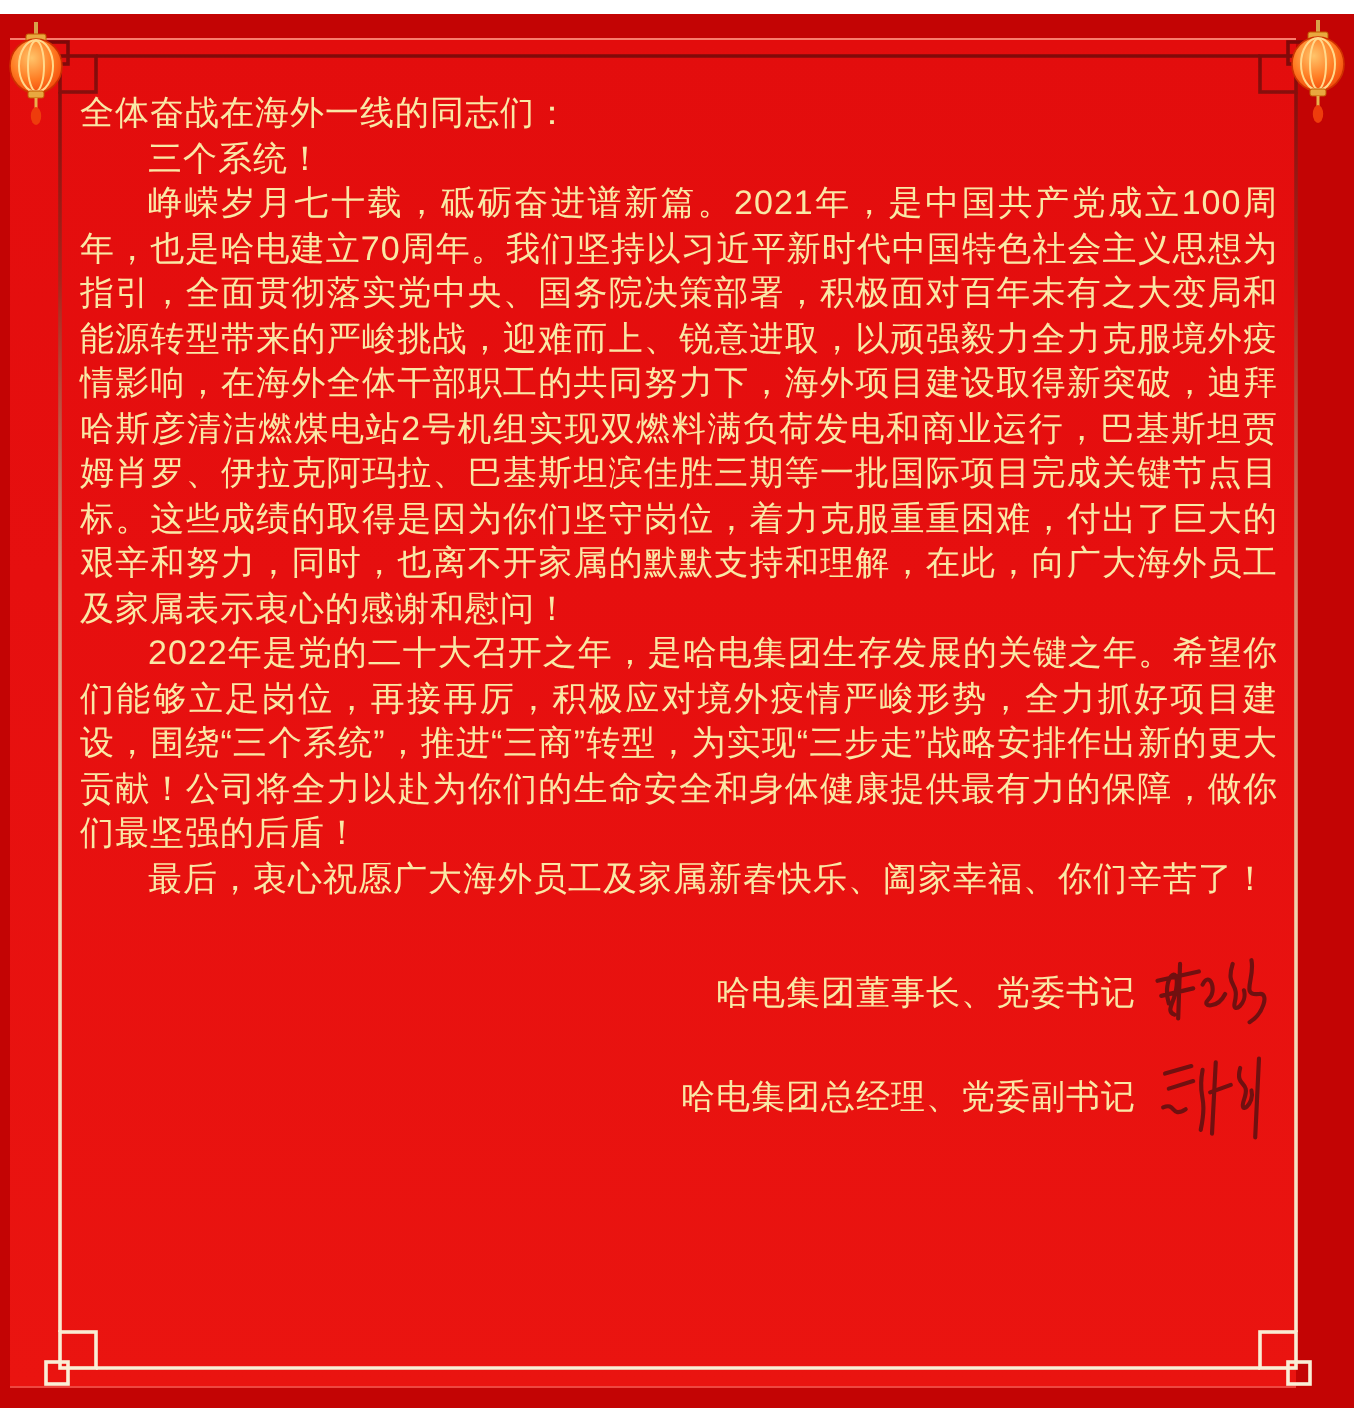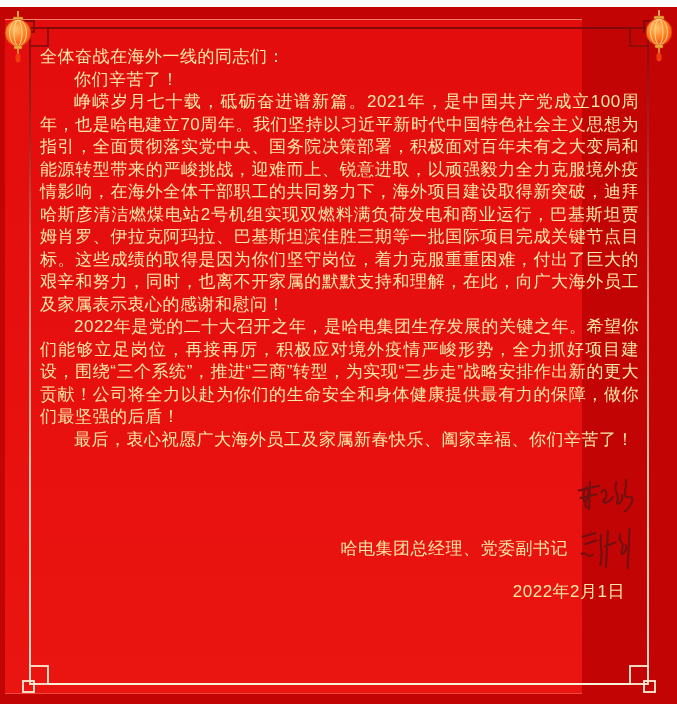--- a/index.html
+++ b/index.html
@@ -11,21 +11,21 @@
   html,body{margin:0;padding:0;}
   body{
     width:677px;height:712px;background:#ffffff;overflow:hidden;position:relative;
     font-family:"Liberation Sans","DejaVu Sans",sans-serif;
   }
   .poster{
     position:absolute;left:0;top:7px;width:677px;height:697px;
     background:var(--border-red);
   }
   .canvas{
-    position:absolute;left:5px;top:12px;width:577px;height:673px;
+    position:absolute;left:5px;top:12px;width:643px;height:673px;
     background:linear-gradient(180deg,#e30d0d 0%,var(--poster-red) 40%,#ea1410 100%);
     border-top:1px solid rgba(255,160,140,.75);
     border-bottom:1px solid rgba(255,160,140,.4);
   }
   .frame-svg{position:absolute;left:0;top:0;width:667px;height:673px;pointer-events:none;}
   .lantern{position:absolute;width:28px;height:52px;}
   .lantern-left{left:4px;top:4px;}
   .lantern-right{left:645px;top:3px;}
   .content{
     position:absolute;left:35px;top:26px;width:599px;
@@ -80,38 +80,38 @@
         <rect x="25" y="646" width="18" height="18"></rect>
         <rect x="18" y="661" width="11" height="11"></rect>
 
         <rect x="625" y="646" width="18" height="18"></rect>
         <rect x="639" y="661" width="11" height="11"></rect>
       </g>
     </svg>
 
     <div class="content">
       <p class="salutation">全体奋战在海外一线的同志们：</p>
-      <p class="para">你们辛苦了！</p>
+      <p class="para">三个系统！</p>
       <p class="para">峥嵘岁月七十载，砥砺奋进谱新篇。2021年，是中国共产党成立100周年，也是哈电建立70周年。我们坚持以习近平新时代中国特色社会主义思想为指引，全面贯彻落实党中央、国务院决策部署，积极面对百年未有之大变局和能源转型带来的严峻挑战，迎难而上、锐意进取，以顽强毅力全力克服境外疫情影响，在海外全体干部职工的共同努力下，海外项目建设取得新突破，迪拜哈斯彦清洁燃煤电站2号机组实现双燃料满负荷发电和商业运行，巴基斯坦贾姆肖罗、伊拉克阿玛拉、巴基斯坦滨佳胜三期等一批国际项目完成关键节点目标。这些成绩的取得是因为你们坚守岗位，着力克服重重困难，付出了巨大的艰辛和努力，同时，也离不开家属的默默支持和理解，在此，向广大海外员工及家属表示衷心的感谢和慰问！</p>
       <p class="para">2022年是党的二十大召开之年，是哈电集团生存发展的关键之年。希望你们能够立足岗位，再接再厉，积极应对境外疫情严峻形势，全力抓好项目建设，围绕“三个系统”，推进“三商”转型，为实现“三步走”战略安排作出新的更大贡献！公司将全力以赴为你们的生命安全和身体健康提供最有力的保障，做你们最坚强的后盾！</p>
       <p class="para">最后，衷心祝愿广大海外员工及家属新春快乐、阖家幸福、你们辛苦了！</p>
 
       <div class="signoff">
         <div class="sign-row">
+          <span class="signer-title">哈电集团董事长、党委书记</span>
           <svg class="sig" viewBox="0 0 66 50">
             <path d="M10 30 C6 16 16 8 14 22 C13 30 8 34 13 36 M4 18 L26 13 M6 26 L23 22 M16 9 L15 38 M28 20 C32 12 36 24 31 28 C27 32 36 33 40 25 M44 9 C40 22 48 18 45 30 C44 36 52 30 50 23 M54 7 C56 17 48 26 58 25 C64 24 60 36 53 40"></path>
           </svg>
         </div>
         <div class="sign-row">
           <span class="signer-title">哈电集团总经理、党委副书记</span>
           <svg class="sig" viewBox="0 0 66 50">
             <path d="M8 12 L22 8 M10 20 L23 16 M7 30 C14 27 11 36 19 31 M28 10 C25 26 31 22 27 42 M35 6 L33 44 M32 22 L43 18 M48 9 C45 20 54 15 50 26 C47 35 56 28 54 21 M58 4 L56 46"></path>
           </svg>
         </div>
-        <div class="date-row">2022年2月1日</div>
       </div>
     </div>
   </div>
 
   <svg class="lantern lantern-left" viewBox="0 0 28 52">
     <defs>
       <radialGradient id="lg1" cx="0.42" cy="0.35" r="0.75">
         <stop offset="0" stop-color="#ffc46a"></stop>
         <stop offset="0.55" stop-color="#ff7b22"></stop>
         <stop offset="1" stop-color="#ef3c05"></stop>

